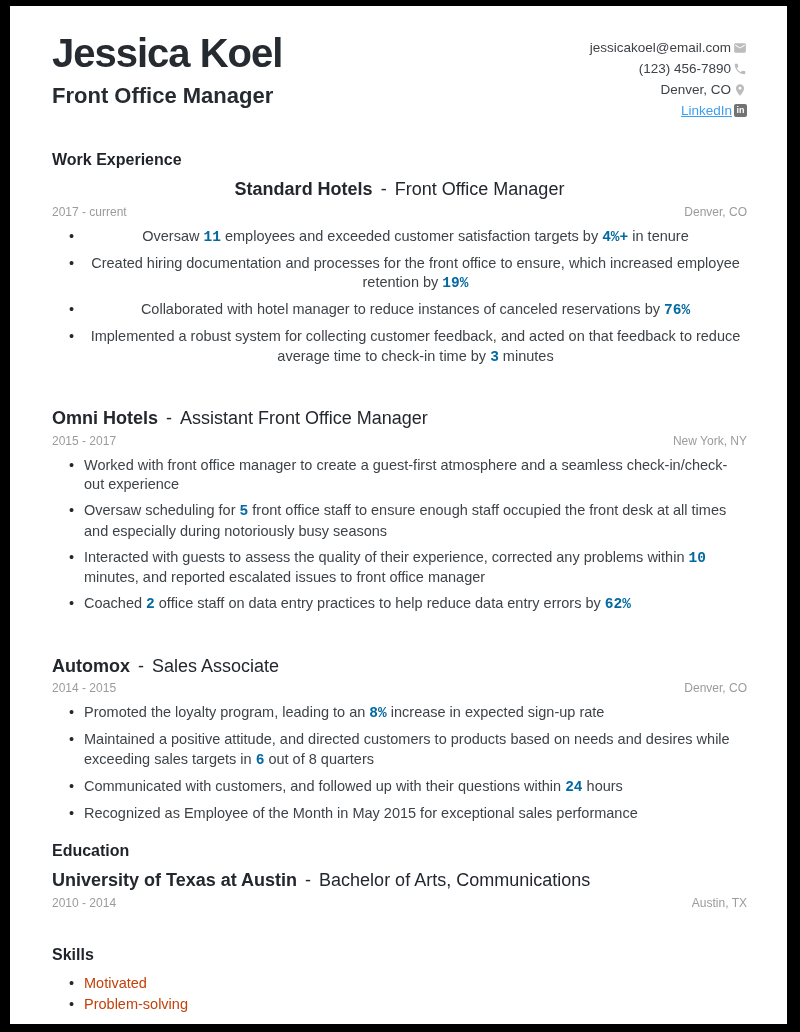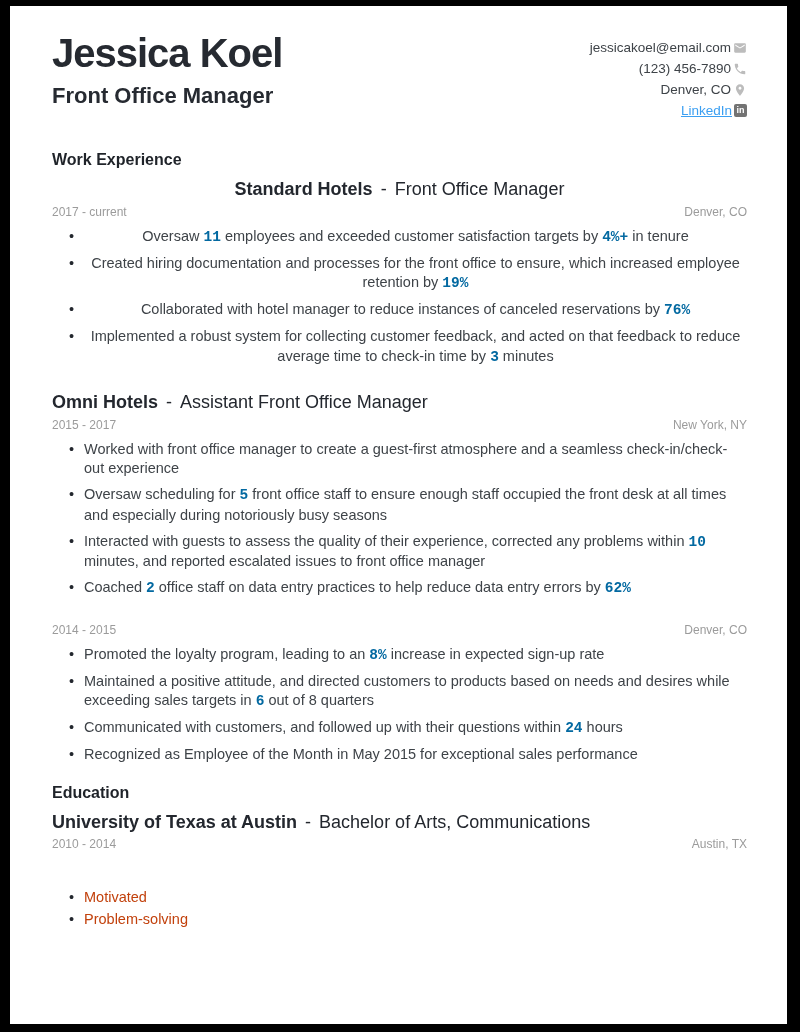--- a/index.html
+++ b/index.html
@@ -47,21 +47,21 @@
 
   
   .section-heading {
     margin: 0;
     font-size: 16px; font-weight: 800; color: #1f2329;
   }
   #work-section { margin-top: 30px; }
   #education-section { margin-top: 19px; }
   #skills-section { margin-top: 36px; }
 
-  .job { margin-top: 24px; }
+  .job { margin-top: 40px; }
   .job.first { margin-top: 9px; text-align: center; }
   .job-heading { font-size: 18px; color: #23272e; line-height: 1.25; }
   .company-name { font-weight: 800; }
   .dash { font-weight: 400; margin: 0 8px; color: #23272e; }
   .role-name { font-weight: 400; }
 
   .meta-row {
     display: flex; justify-content: space-between;
     margin-top: 4px;
     font-size: 12px; color: #9b9b9b;
@@ -161,20 +161,23 @@
     </div>
     <ul class="bullets">
               <li class="bullet">Worked with front office manager to create a guest-first atmosphere and a seamless check-in/check-out experience</li>
               <li class="bullet">Oversaw scheduling for <b>5</b> front office staff to ensure enough staff occupied the front desk at all times and especially during notoriously busy seasons</li>
               <li class="bullet">Interacted with guests to assess the quality of their experience, corrected any problems within <b>10</b> minutes, and reported escalated issues to front office manager</li>
               <li class="bullet">Coached <b>2</b> office staff on data entry practices to help reduce data entry errors by <b>62%</b></li>
             </ul>
   </article>
 
   <article class="job">
+    <div class="job-heading">
+      <span class="company-name">Automox</span><span class="dash">-</span><span class="role-name">Sales Associate</span>
+    </div>
     <div class="meta-row">
       <span>2014 - 2015</span>
       <span>Denver, CO</span>
     </div>
     <ul class="bullets">
               <li class="bullet">Promoted the loyalty program, leading to an <b>8%</b> increase in expected sign-up rate</li>
               <li class="bullet">Maintained a positive attitude, and directed customers to products based on needs and desires while exceeding sales targets in <b>6</b> out of 8 quarters</li>
               <li class="bullet">Communicated with customers, and followed up with their questions within <b>24</b> hours</li>
               <li class="bullet">Recognized as Employee of the Month in May 2015 for exceptional sales performance</li>
             </ul>
@@ -189,20 +192,21 @@
           <span class="company-name">University of Texas at Austin</span><span class="dash">-</span><span class="role-name">Bachelor of Arts, Communications</span>
         </div>
         <div class="meta-row">
           <span>2010 - 2014</span>
           <span>Austin, TX</span>
         </div>
       </div>
     </section>
 
     <section id="skills-section">
+      <h3 class="section-heading">Skills</h3>
       <ul class="skills">
           <li class="skill">Motivated</li>
           <li class="skill">Problem-solving</li>
         </ul>
     </section>
 
   </div>
 </div>
 
 </body></html>

